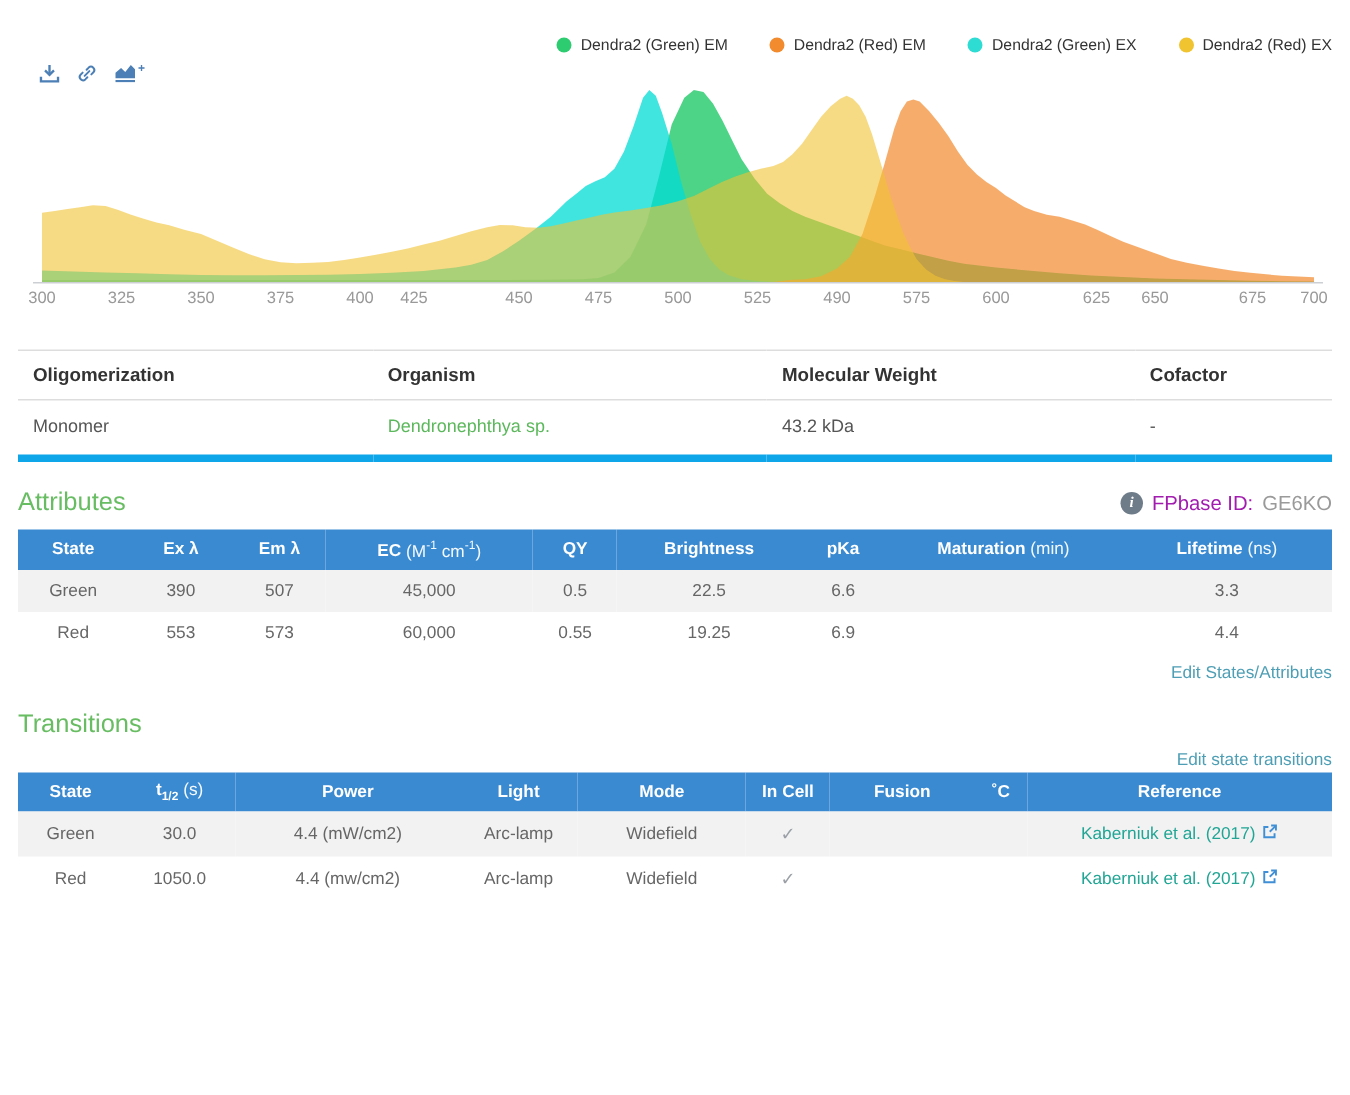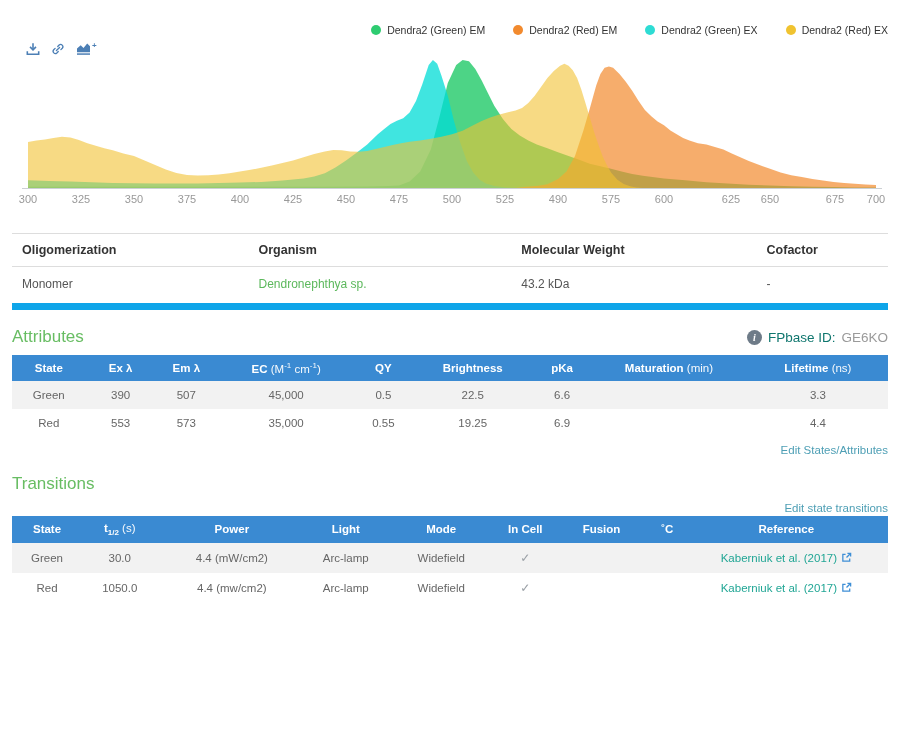--- a/index.html
+++ b/index.html
@@ -15,31 +15,31 @@
   .chart-tools { position:absolute; top:42px; left:26px; display:flex; gap:11px; z-index:3; }
   .tool-btn { background:none; border:none; padding:0; margin:0; cursor:pointer; color:#4c7fb5; display:flex; align-items:flex-start; }
   .tool-btn svg { display:block; }
   .tool-plus { font-size:8px; line-height:8px; margin-left:1px; color:#4c7fb5; font-weight:bold; }
   #spectra-svg { position:absolute; top:46px; left:0; width:900px; height:150px; z-index:1; }
   #x-axis-labels { position:absolute; top:193px; left:0; width:892px; height:16px; z-index:2; }
   .x-tick { position:absolute; top:0; transform:translateX(-50%); font-size:11px; color:#999; }
 
   
   .info-table { width:876px; margin:21px 12px 0 12px; border-collapse:collapse;
-                border-top:1px solid #ddd; border-bottom:7px solid #0ea5e9; }
+                border-top:1px solid #ddd; border-bottom:5px solid #0ea5e9; }
   .info-table th { text-align:left; font-size:12.5px; color:#333; font-weight:bold;
                    padding:9px 10px; border-bottom:1px solid #ddd; }
   .info-table td { text-align:left; font-size:12px; color:#555; padding:10px 10px 12px 10px; }
   .organism-link { color:#5cb85c; text-decoration:none; cursor:pointer; }
 
   
   .section-head { display:flex; justify-content:space-between; align-items:center; margin:17px 12px 8px 12px; }
   .section-title { font-size:17px; font-weight:400; color:#68bd63; margin:0; }
   .fpbase-id { font-size:13.5px; color:#9a9a9a; display:flex; align-items:center; gap:6px; }
-  .fp-label { color:#0f766e; }
+  .fp-label { color:#a21caf; }
   .info-icon { width:15px; height:15px; border-radius:50%; background:#6e7b88; color:#fff;
                font-size:10px; font-weight:bold; font-style:italic; display:inline-flex;
                align-items:center; justify-content:center; font-family:"Liberation Serif", serif; }
 
   
   .data-table { width:876px; margin:0 12px; border-collapse:collapse; font-size:11.5px; table-layout:fixed; }
   .data-table thead th { background:#3a8ad2; color:#fff; font-weight:bold; text-align:center;
                          padding:6px 3px; font-size:11.5px; }
   .data-table td { text-align:center; color:#666; padding:8px 3px; }
   .data-table tbody tr.odd { background:#f2f2f2; }
@@ -109,21 +109,21 @@
         <polygon points="28.0,142 28.0,134.3 49.2,135.0 70.4,135.6 91.6,136.2 112.8,136.9 134.0,137.3 155.2,137.5 176.4,137.5 197.6,137.4 218.8,137.1 240.0,136.6 261.2,135.9 282.4,134.6 303.6,132.4 314.2,130.5 324.8,127.3 335.4,121.5 346.0,114.5 356.6,106.8 367.2,98.5 377.8,88.2 384.2,83.1 390.5,78.0 396.9,74.8 403.2,72.2 409.6,66.5 416.0,55.0 422.3,38.3 428.7,19.1 432.9,14.0 437.2,17.8 441.4,29.4 447.8,49.8 454.1,75.4 460.5,97.2 466.8,115.1 473.2,126.6 479.6,133.7 485.9,137.5 494.4,140.1 505.0,141.4 515.6,142.0 515.6,142" fill="#00dcd6" fill-opacity="0.75"></polygon>
         <polygon points="28.0,142 28.0,95.9 36.5,94.6 45.0,93.4 53.4,92.1 61.9,90.8 70.4,91.4 78.9,94.0 87.4,97.2 95.8,99.8 104.3,102.3 112.8,104.2 123.4,107.4 134.0,110.0 144.6,114.5 155.2,119.0 165.8,123.4 176.4,126.9 187.0,128.9 197.6,129.5 208.2,129.2 218.8,128.6 229.4,127.3 240.0,125.6 250.6,123.8 261.2,121.8 271.8,119.6 282.4,117.0 293.0,114.5 303.6,111.3 314.2,108.1 324.8,105.5 333.3,104.0 341.8,104.2 350.2,105.5 358.7,105.8 367.2,104.9 375.7,103.0 384.2,101.0 392.6,99.1 401.1,97.2 409.6,95.7 420.2,94.4 430.8,92.7 441.4,90.8 452.0,88.2 462.6,84.7 473.2,79.3 481.7,75.1 490.2,71.6 498.6,68.8 507.1,66.5 515.6,64.6 522.0,62.0 528.3,56.9 534.7,49.8 541.0,40.9 547.4,31.9 553.8,24.9 560.1,19.8 564.4,17.8 568.6,19.8 572.8,24.2 577.1,31.9 581.3,43.4 585.6,57.5 589.8,71.6 594.0,85.7 598.3,98.5 602.5,110.0 606.8,119.0 611.0,126.6 617.4,133.7 623.7,137.9 630.1,140.2 636.4,141.4 642.8,142.0 642.8,142" fill="#f1c232" fill-opacity="0.6"></polygon>
         <line x1="22" x2="882" y1="142.5" y2="142.5" stroke="#ccd0d4" stroke-width="1"></line>
       </svg>
     <div id="x-axis-labels">
         <div class="x-tick" style="left: 28px;">300</div>
         <div class="x-tick" style="left: 81px;">325</div>
         <div class="x-tick" style="left: 134px;">350</div>
         <div class="x-tick" style="left: 187px;">375</div>
         <div class="x-tick" style="left: 240px;">400</div>
-        <div class="x-tick" style="left: 293px;">425</div>
+        <div class="x-tick" style="left: 276px;">425</div>
         <div class="x-tick" style="left: 346px;">450</div>
         <div class="x-tick" style="left: 399px;">475</div>
         <div class="x-tick" style="left: 452px;">500</div>
         <div class="x-tick" style="left: 505px;">525</div>
         <div class="x-tick" style="left: 558px;">490</div>
         <div class="x-tick" style="left: 611px;">575</div>
         <div class="x-tick" style="left: 664px;">600</div>
         <div class="x-tick" style="left: 717px; padding-left: 28px;">625</div>
         <div class="x-tick" style="left: 770px;">650</div>
         <div class="x-tick" style="left: 823px; padding-left: 24px;">675</div>
@@ -199,21 +199,21 @@
         <td>0.5</td>
         <td>22.5</td>
         <td>6.6</td>
         <td></td>
         <td>3.3</td>
       </tr>
       <tr>
         <td>Red</td>
         <td>553</td>
         <td>573</td>
-        <td>35,000</td>
+        <td>60,000</td>
         <td>0.55</td>
         <td>19.25</td>
         <td>6.9</td>
         <td></td>
         <td>4.4</td>
       </tr>
     </tbody>
   </table>
   <div class="table-footer">
     <a class="edit-link">Edit States/Attributes</a>

